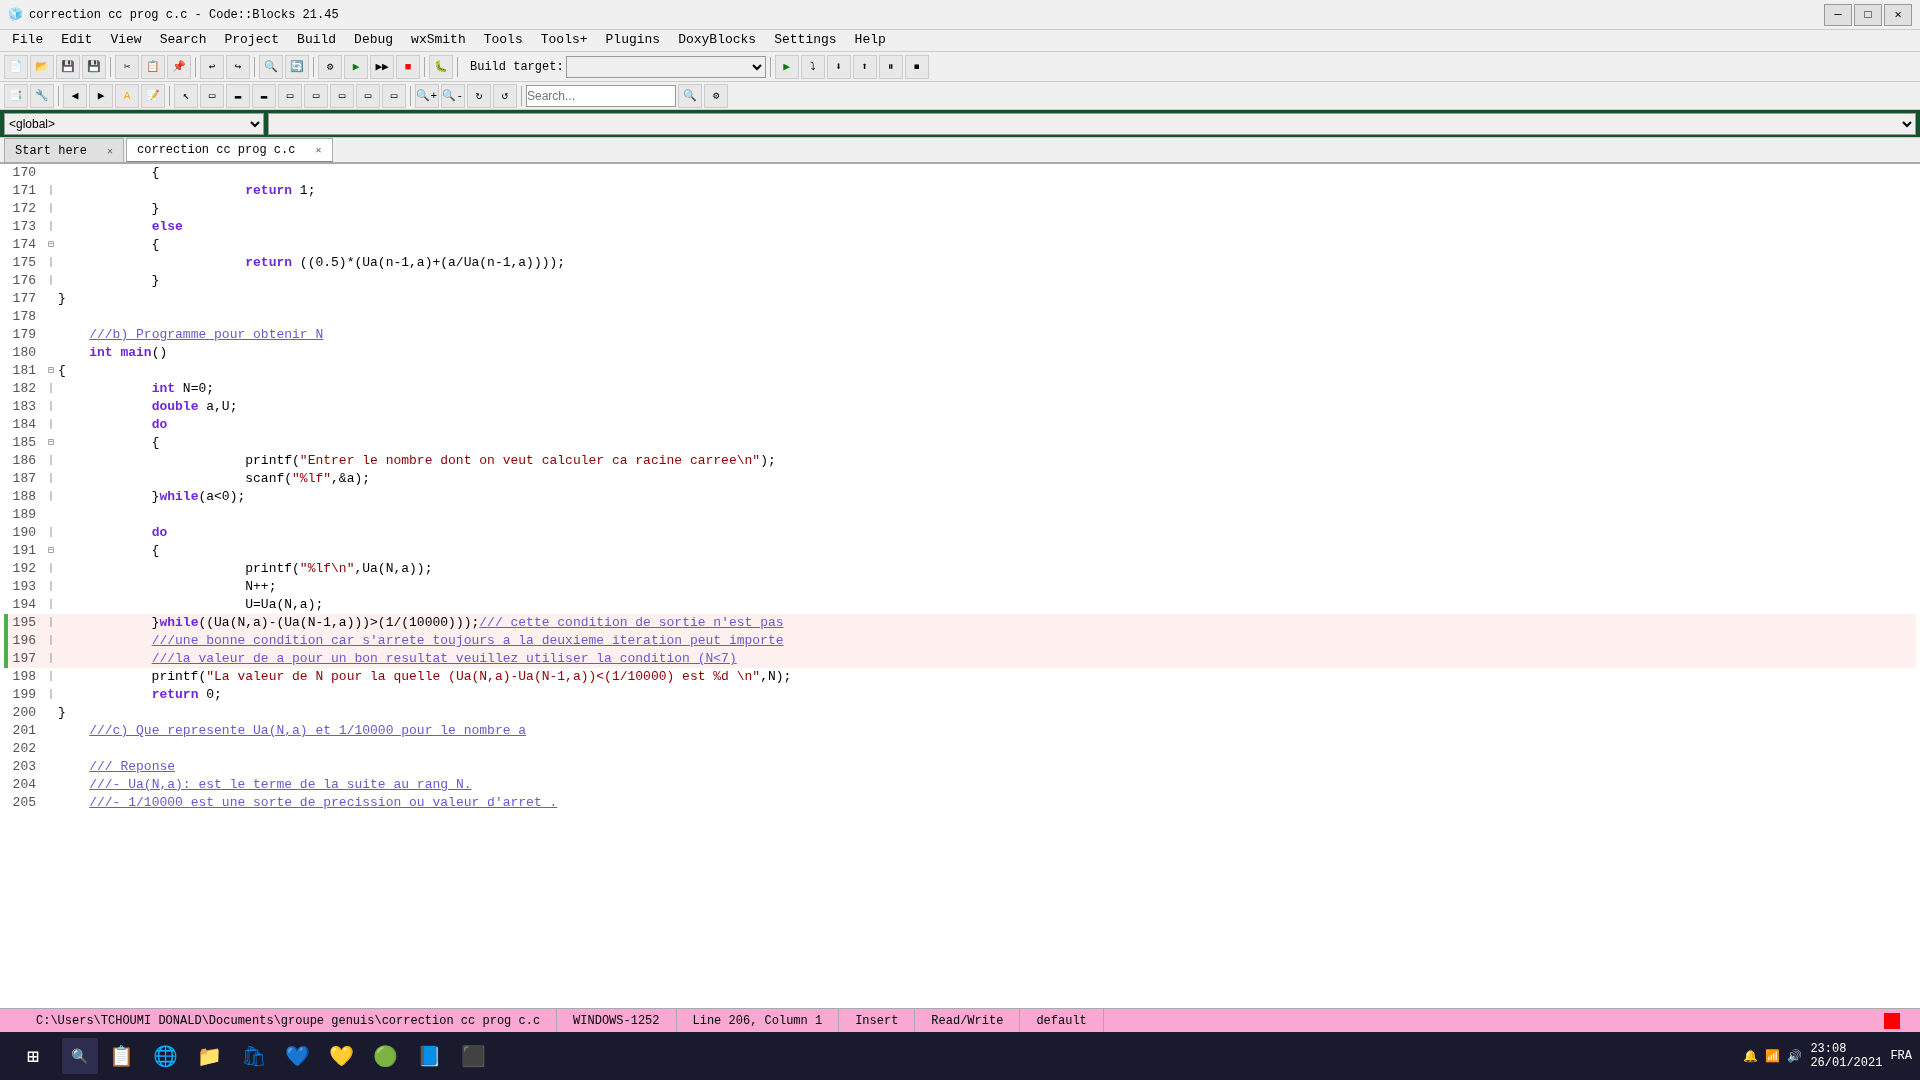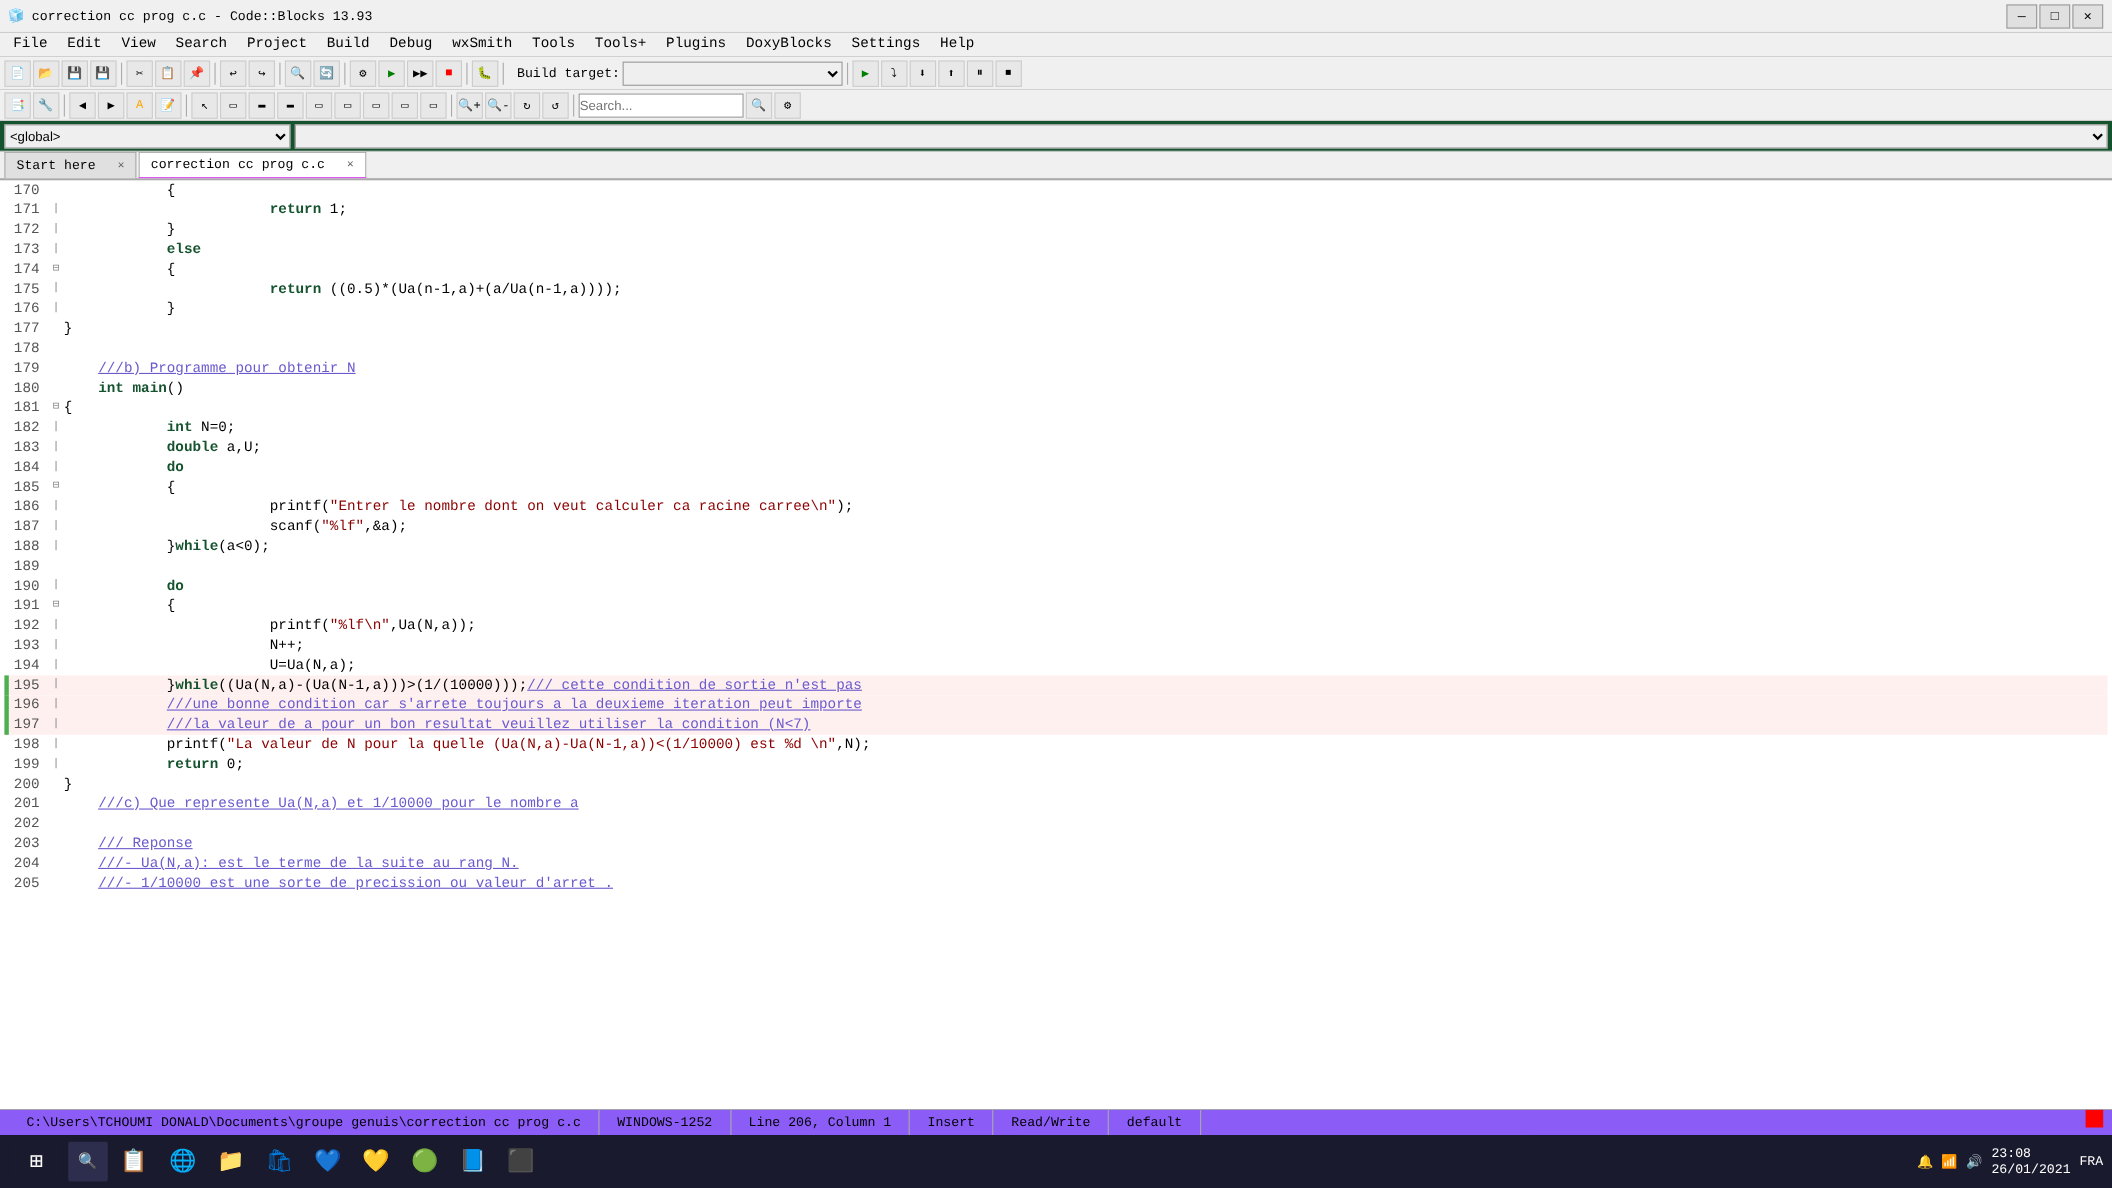--- a/index.html
+++ b/index.html
@@ -137,21 +137,21 @@
       font-size: 10px;
       display: flex;
       align-items: center;
       justify-content: center;
     }
     .code-content {
       flex: 1;
     }
 
     
-    .kw { color: #14532d; font-weight: bold; } 
+    .kw { color: #6d28d9; font-weight: bold; } 
     .cm { color: #6A5ACD; text-decoration: underline; } 
     .str { color: #8B0000; }
 
     
     #watermark {
       position: absolute;
       right: 80px;
       top: 100px;
       transform: rotate(-15deg);
       font-family: Arial Black, sans-serif;
@@ -159,26 +159,26 @@
       font-weight: 900;
       color: #000;
       opacity: 0.85;
       pointer-events: none;
       line-height: 1.3;
       text-align: center;
     }
 
     
     #statusbar {
-      background: #8b5cf6;
+      background: #f9a8d4;
       height: 24px;
       border-top: 1px solid #aaa;
       display: flex;
-      align-items: flex-start;
-      padding: 0 8px;
+      align-items: center;
+      padding: 0 20px;
       font-size: 12px;
       gap: 0;
       position: fixed;
       bottom: 48px;
       left: 0;
       right: 0;
     }
     .status-section { padding: 0 16px; border-right: 1px solid #aaa; height: 100%; display: flex; align-items: center; }
     .status-section:last-child { border-right: none; }
     .status-red { width: 16px; height: 16px; background: red; margin-left: auto; }
@@ -224,21 +224,21 @@
       font-size: 12px;
     }
     .sys-tray { display: flex; align-items: center; gap: 6px; }
   </style>
 </head>
 <body>
 
 <div id="titlebar">
   <div id="titlebar-left">
     <span>🧊</span>
-    <span>correction cc prog c.c - Code::Blocks 13.93</span>
+    <span>correction cc prog c.c - Code::Blocks 21.45</span>
   </div>
   <div id="titlebar-right">
     <div class="title-btn">—</div>
     <div class="title-btn">□</div>
     <div class="title-btn">✕</div>
   </div>
 </div>
 
 <div id="menubar">
 <div class="menu-item">File</div>

